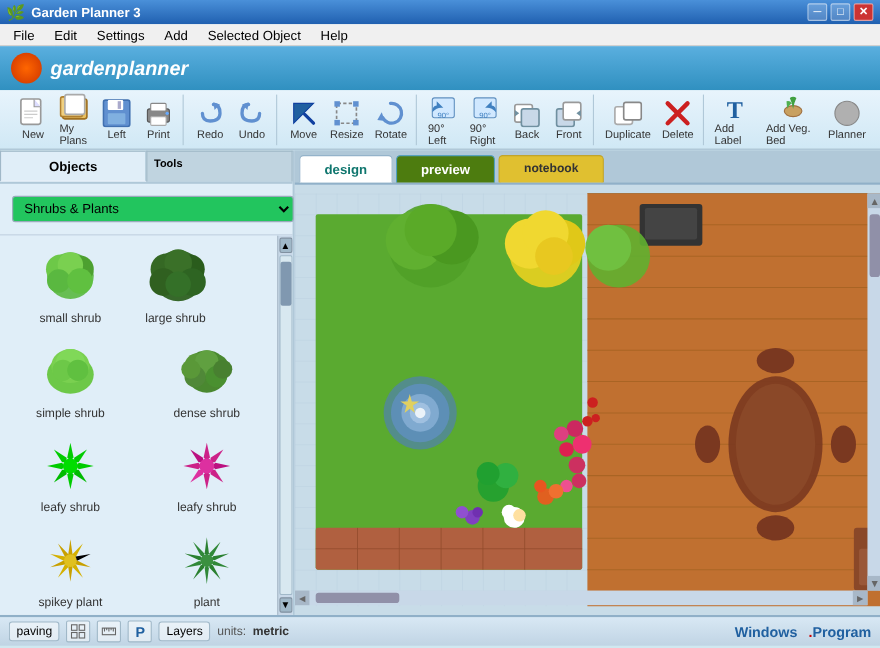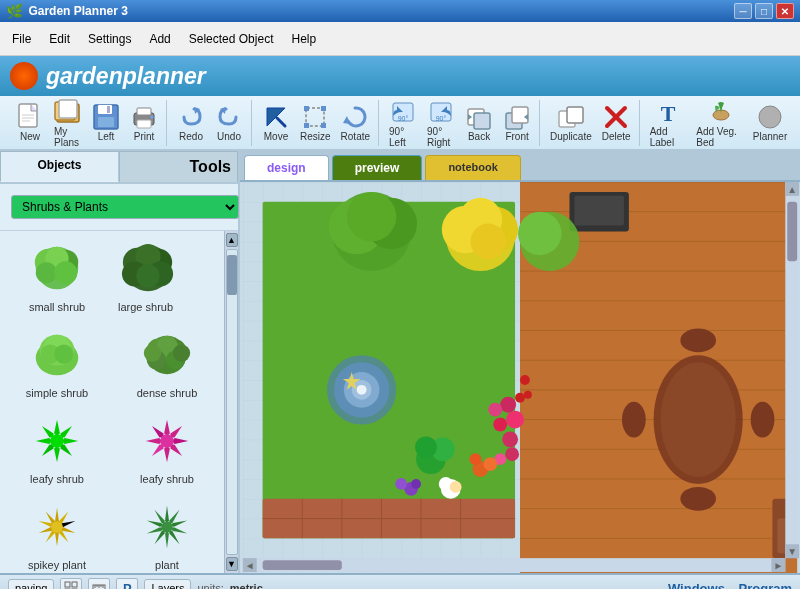--- a/index.html
+++ b/index.html
@@ -24,21 +24,21 @@
       border: 1px solid rgba(255,255,255,0.5);
       border-radius: 2px;
       display: flex; align-items: center; justify-content: center;
       cursor: pointer; font-size: 10px; color: white; background: rgba(255,255,255,0.2);
     }
     .title-btn.close { background: #cc3333; }
 
     
     #menubar {
       background: #f0f0f0;
-      height: 34px;
+      height: 20px;
       display: flex;
       align-items: center;
       padding: 0 4px;
       border-bottom: 1px solid #ccc;
       gap: 2px;
     }
     .menu-item {
       padding: 2px 8px;
       cursor: pointer;
       font-size: 12px;
@@ -52,21 +52,21 @@
       display: flex;
       align-items: center;
       padding: 0 10px;
     }
     #logo-circle {
       width: 28px; height: 28px;
       background: radial-gradient(circle, #ff6600, #cc3300);
       border-radius: 50%;
       margin-right: 8px;
     }
-    #logo-text { color: white; font-size: 23px; font-weight: bold; font-style: italic; }
+    #logo-text { color: white; font-size: 18px; font-weight: bold; font-style: italic; }
 
     
     #toolbar {
       background: linear-gradient(to bottom, #e8f4fc, #d0e8f5);
       height: 55px;
       display: flex;
       align-items: center;
       padding: 0 8px;
       border-bottom: 2px solid #b0c8d8;
       gap: 2px;
@@ -183,21 +183,21 @@
     }
     .view-tab {
       padding: 5px 20px;
       cursor: pointer;
       font-size: 12px;
       font-weight: bold;
       border-radius: 4px 4px 0 0;
       border: 1px solid #a0b8c8;
       border-bottom: none;
     }
-    .view-tab.active-design { background: white; color: #8b5cf6; }
+    .view-tab.active-design { background: white; color: #0f766e; }
     .view-tab.active-preview { background: #80c8e8; color: #333; }
     .view-tab.active-notebook { background: #e8c840; color: #333; }
 
     #canvas-area {
       flex: 1;
       background: #c8dce8;
       position: relative;
       overflow: hidden;
     }
 
@@ -461,24 +461,24 @@
             <path d="M13 2 A11 11 0 0 1 24 13 A11 11 0 0 0 13 2 Z" fill="#888"></path>
           </svg>
       </div>
       <span>Planner</span>
     </div>
   </div>
 </div>
 
 <div id="main" style="height: 422px; display:flex;">
 
-  <div id="left-panel" style="width:240px; background:#e0eef8; border-right:2px solid #b0c8d8; display:flex; flex-direction:column;">
+  <div id="left-panel" style="width:268px; background:#e0eef8; border-right:2px solid #b0c8d8; display:flex; flex-direction:column;">
     <div id="panel-tabs" style="display:flex; border-bottom:2px solid #b0c8d8;">
       <div class="panel-tab active" style="flex:1; text-align:center; padding:6px; font-size:12px; font-weight:bold; background:#e0eef8; border-right:1px solid #b0c8d8; cursor:pointer;">Objects</div>
-      <div class="panel-tab inactive" style="flex:1; text-align:right; padding:6px; font-size:16px; font-weight:bold; background:#c0d4e0; cursor:pointer;">Tools</div>
+      <div class="panel-tab inactive" style="flex:1; text-align:left; padding:6px; font-size:10px; font-weight:bold; background:#c0d4e0; cursor:pointer;">Tools</div>
     </div>
     <div style="padding:5px; border-bottom:1px solid #c0d0e0;">
       <select id="category-select" style="width:100%; padding:3px 6px; border:1px solid #99aabb; border-radius:3px; background:#22c55e; font-size:12px;">
         <option>Shrubs &amp; Plants</option>
         <option>Trees</option>
         <option>Vegetables</option>
         <option>Flowers</option>
         <option>Garden Buildings</option>
         <option>Furniture</option>
         <option>Hard Landscaping</option>

